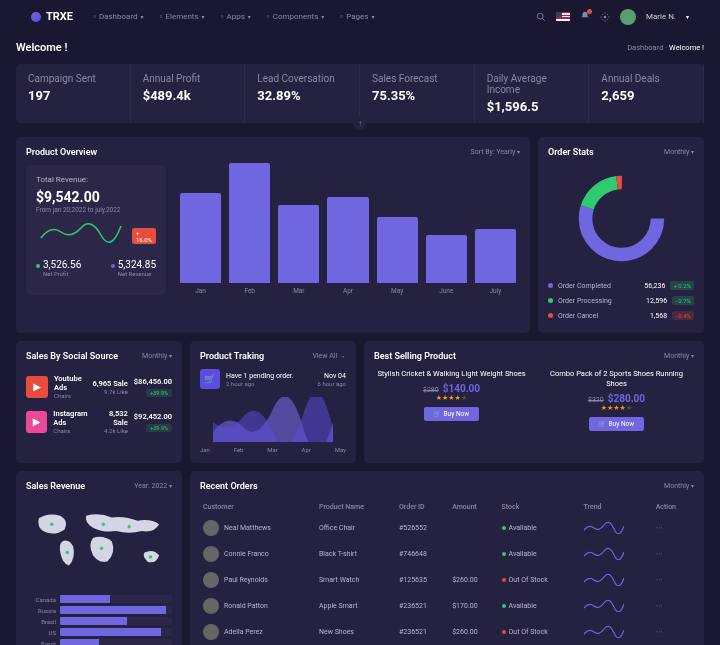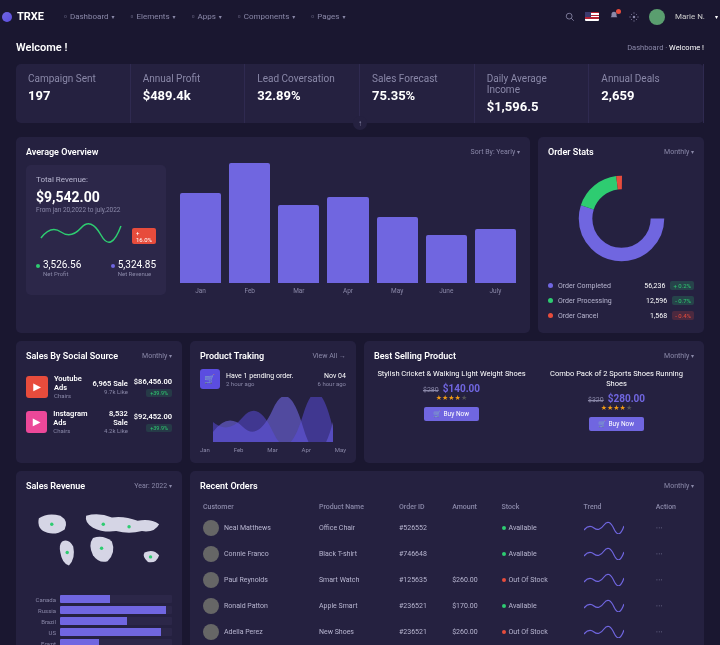--- a/index.html
+++ b/index.html
@@ -1,17 +1,17 @@
 <!DOCTYPE html>
 <html><head>
 <meta charset="utf-8">
 <style>
 *{margin:0;padding:0;box-sizing:border-box;font-family:-apple-system,BlinkMacSystemFont,"Segoe UI",Roboto,sans-serif}
 body{background:#1a1730;color:#fff;font-size:10px;width:720px}
-.topbar{display:flex;align-items:center;padding:8px 2px;background:#1a1730}
+.topbar{display:flex;align-items:center;padding:8px 31px;background:#1a1730}
 .logo{display:flex;align-items:center;gap:5px;font-weight:700;font-size:11px;margin-right:14px}
 .logo-dot{width:10px;height:10px;border-radius:50%;background:linear-gradient(135deg,#7066e0,#5b4de0)}
 .nav{display:flex;gap:4px}
 .nav-item{display:flex;align-items:center;gap:3px;padding:4px 6px;color:#8a88a8;font-size:8px;cursor:pointer}
 .spacer{flex:1}
 .top-right{display:flex;align-items:center;gap:10px}
 .tr-ico{width:10px;height:10px;fill:#8a88a8;cursor:pointer}
 .flag{width:14px;height:9px;background:linear-gradient(180deg,#B22234 0%,#B22234 15%,#fff 15%,#fff 30%,#B22234 30%,#B22234 45%,#fff 45%,#fff 60%,#B22234 60%,#B22234 75%,#fff 75%,#fff 100%);border-radius:1px;position:relative}
 .flag::before{content:"";position:absolute;top:0;left:0;width:6px;height:5px;background:#3C3B6E}
 .bell{position:relative}
@@ -190,21 +190,21 @@
     <div class="metric">
       <div class="mlabel">Annual Deals</div>
       <div class="mval">2,659</div>
     </div>
     <div class="coll">↑</div>
 </div>
 
 <div class="grid">
   <div class="card invoice">
     <div class="card-head">
-      <span class="card-title">Average Overview</span>
+      <span class="card-title">Product Overview</span>
       <span class="card-act"><span>Sort By: Yearly</span> <span class="chev">▾</span></span>
     </div>
     <div class="invoice-body">
       <div class="rev-box">
         <div class="rev-lbl">Total Revenue:</div>
         <div class="rev-val">$9,542.00</div>
         <div class="rev-sub">From jan 20,2022 to july,2022</div>
         <div style="display:flex;align-items:center;gap:6px">
           <svg class="spark" viewBox="0 0 80 25">
               <path d="M0,18 Q10,5 20,12 T40,8 T60,15 T80,6" fill="none" stroke="#2ecc71" stroke-width="1.5"></path>

